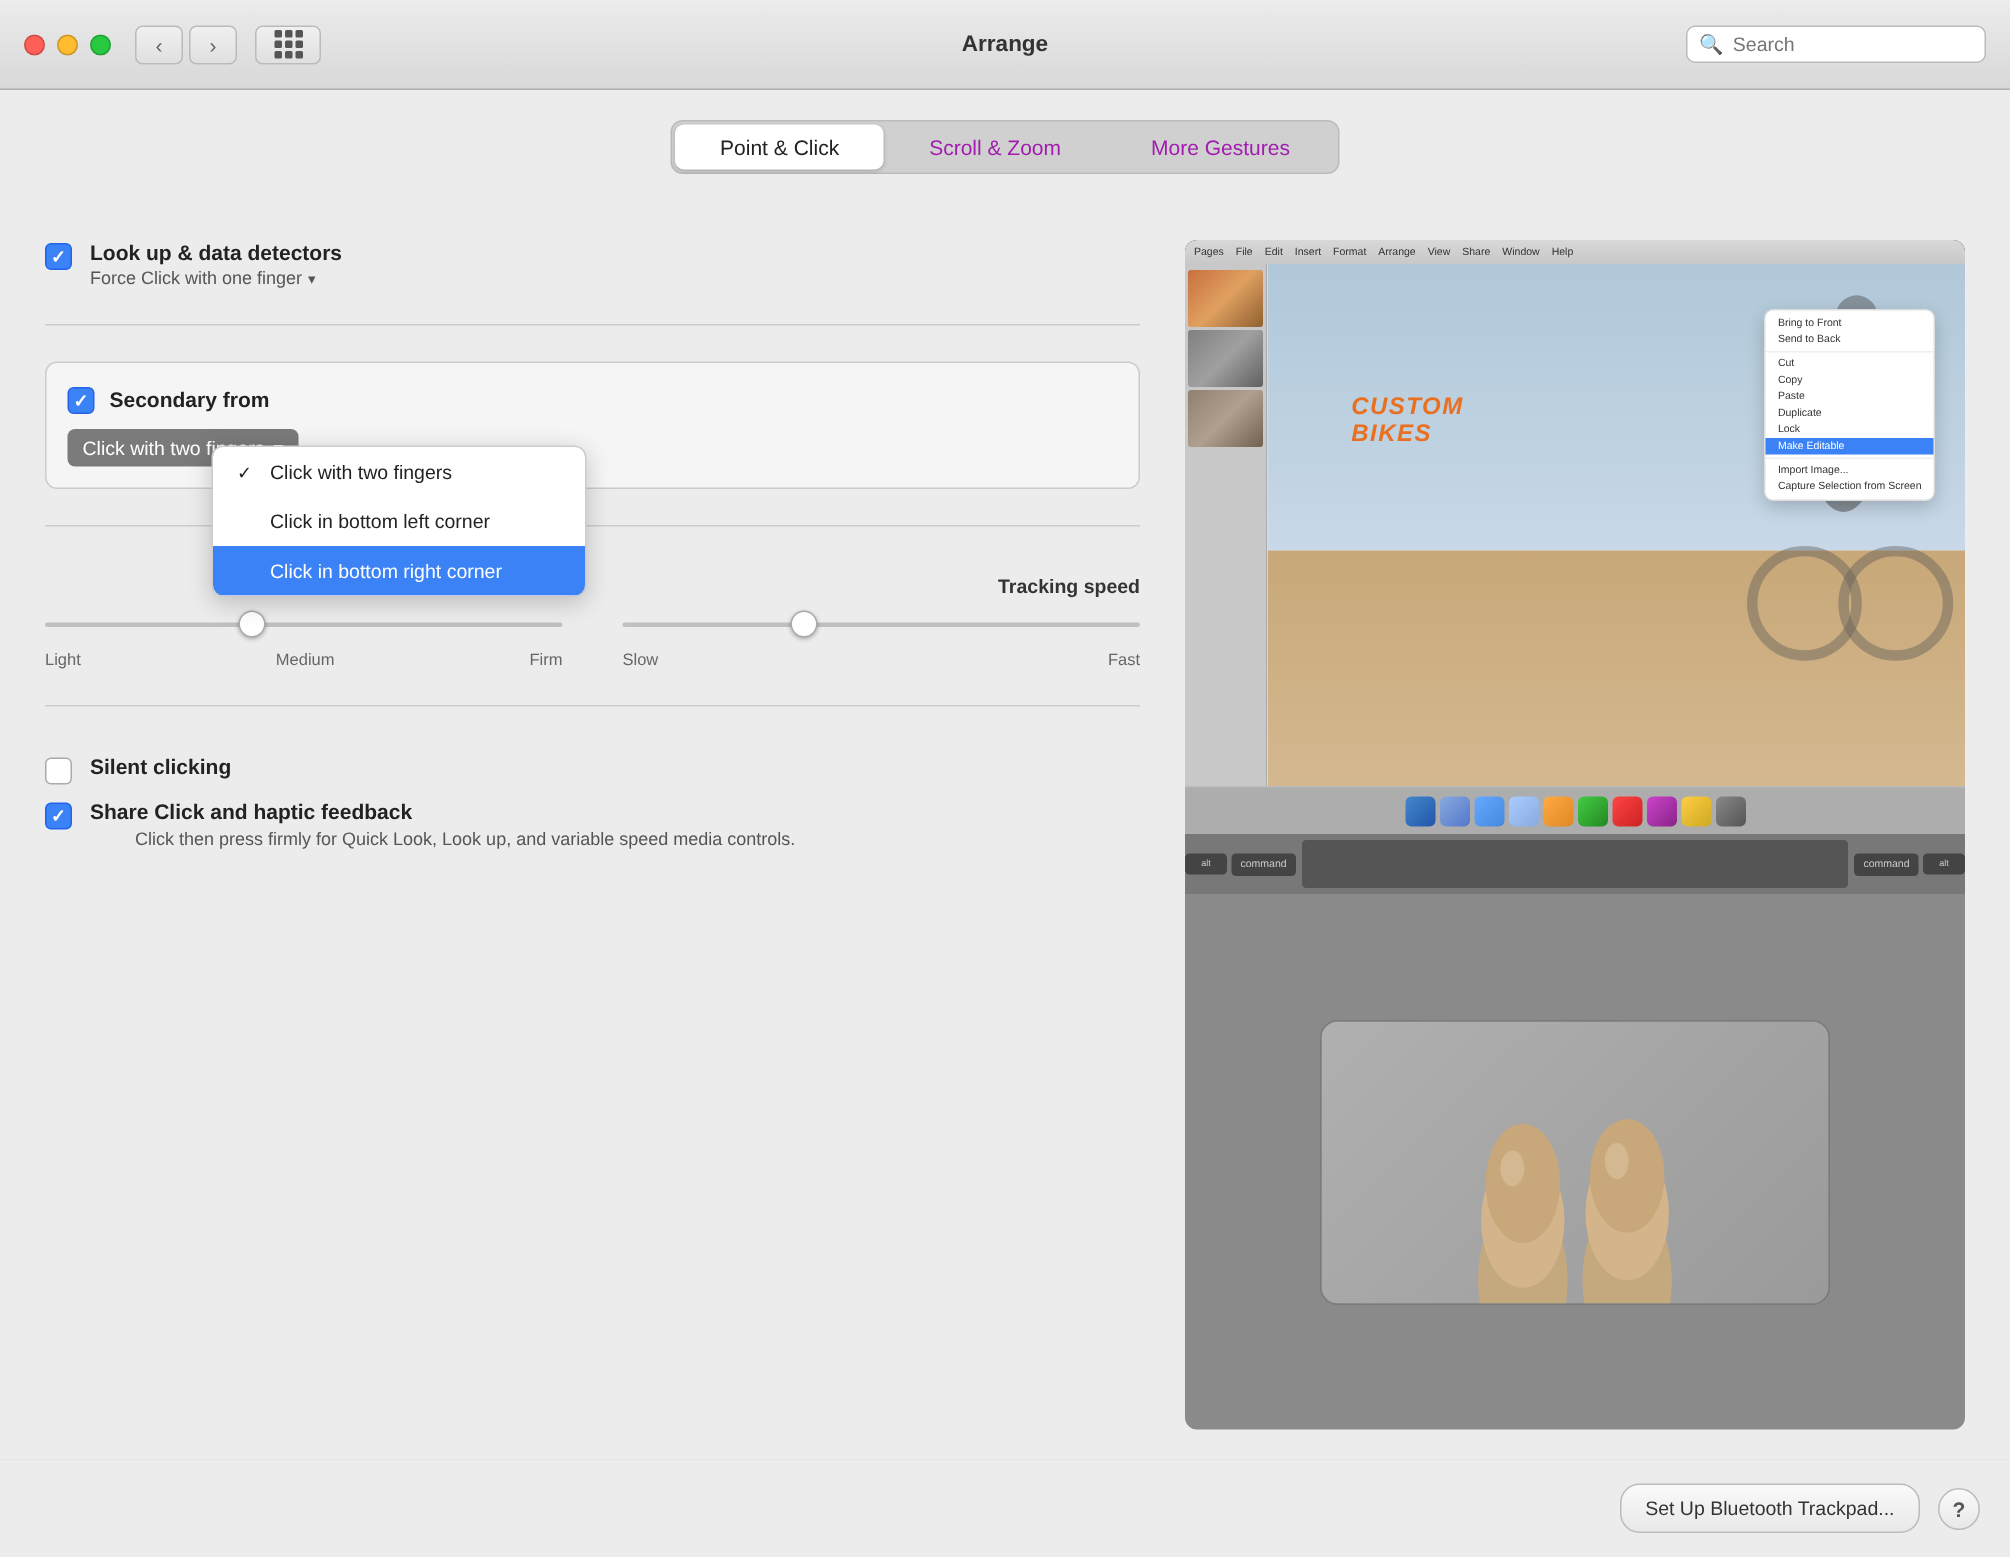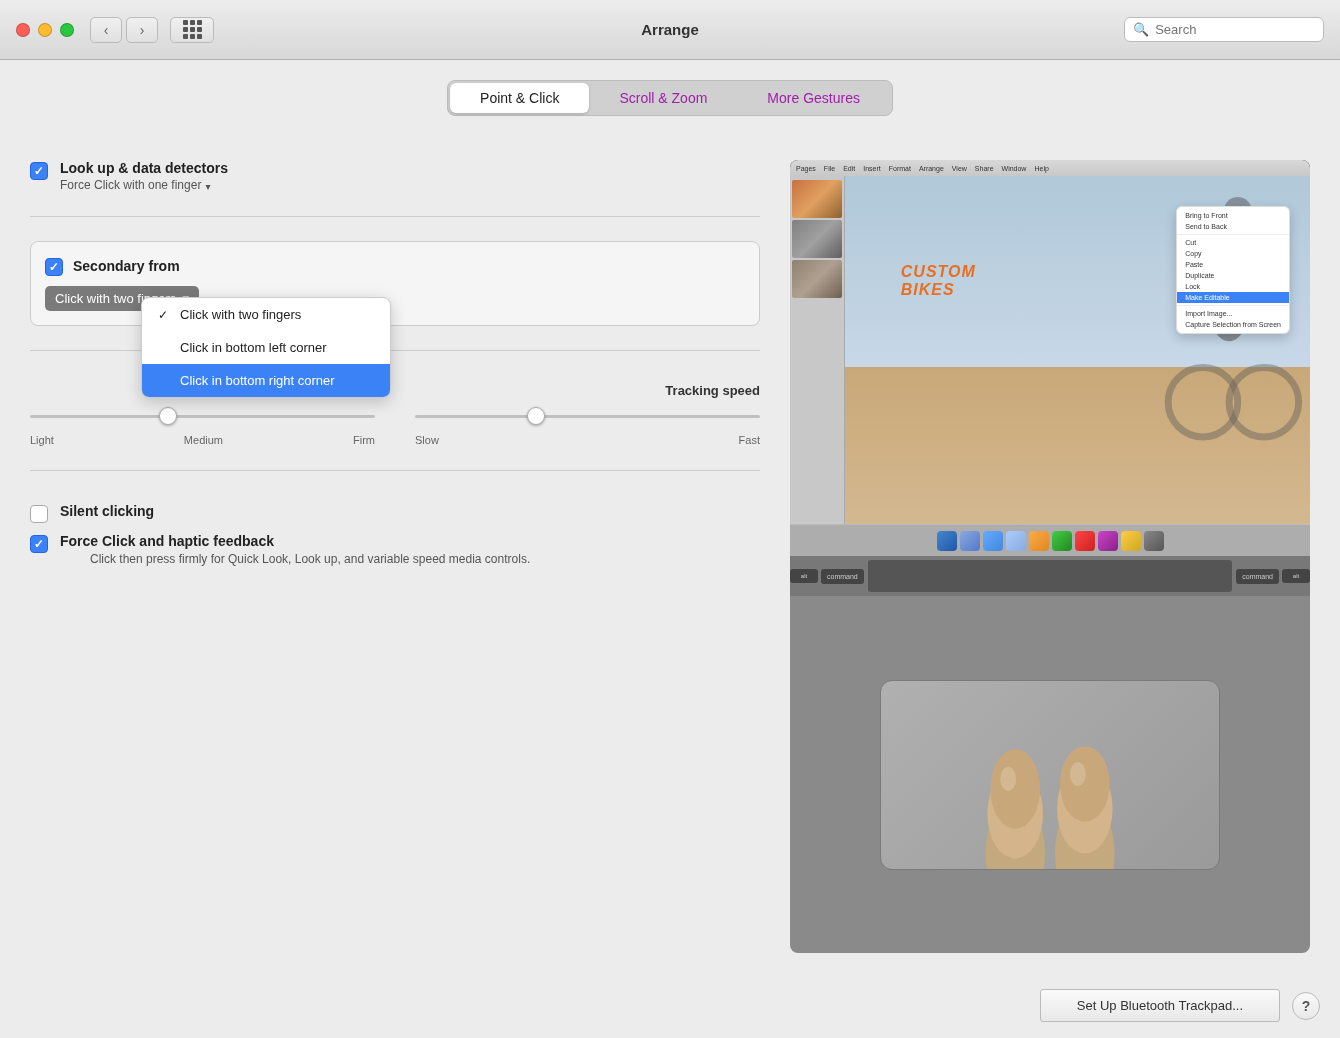--- a/index.html
+++ b/index.html
@@ -588,22 +588,22 @@
       justify-content: flex-end;
       align-items: center;
       padding: 16px 20px;
       gap: 12px;
       background: #ececec;
     }
 
     .setup-btn {
       background: linear-gradient(to bottom, #fafafa, #e8e8e8);
       border: 1px solid #bbb;
-      border-radius: 3px;
-      padding: 8px 36px;
+      border-radius: 13px;
+      padding: 8px 16px;
       font-size: 13px;
       color: #333;
       cursor: pointer;
     }
 
     .help-btn {
       width: 28px;
       height: 28px;
       background: linear-gradient(to bottom, #fafafa, #e8e8e8);
       border: 1px solid #bbb;
@@ -747,21 +747,21 @@
       <div class="divider"></div>
 
       <div class="bottom-options">
         <div class="option-row">
           <div class="checkbox"></div>
           <span class="option-title">Silent clicking</span>
         </div>
         <div class="option-row">
           <div class="checkbox checked"></div>
           <div class="option-text">
-            <span class="option-title">Force Click and haptic feedback</span>
+            <span class="option-title">Share Click and haptic feedback</span>
             <span class="force-click-description">Click then press firmly for Quick Look, Look up, and variable speed media controls.</span>
           </div>
         </div>
       </div>
 
     </div>
 
     <div class="right-panel">
 
       <div class="preview-image">

